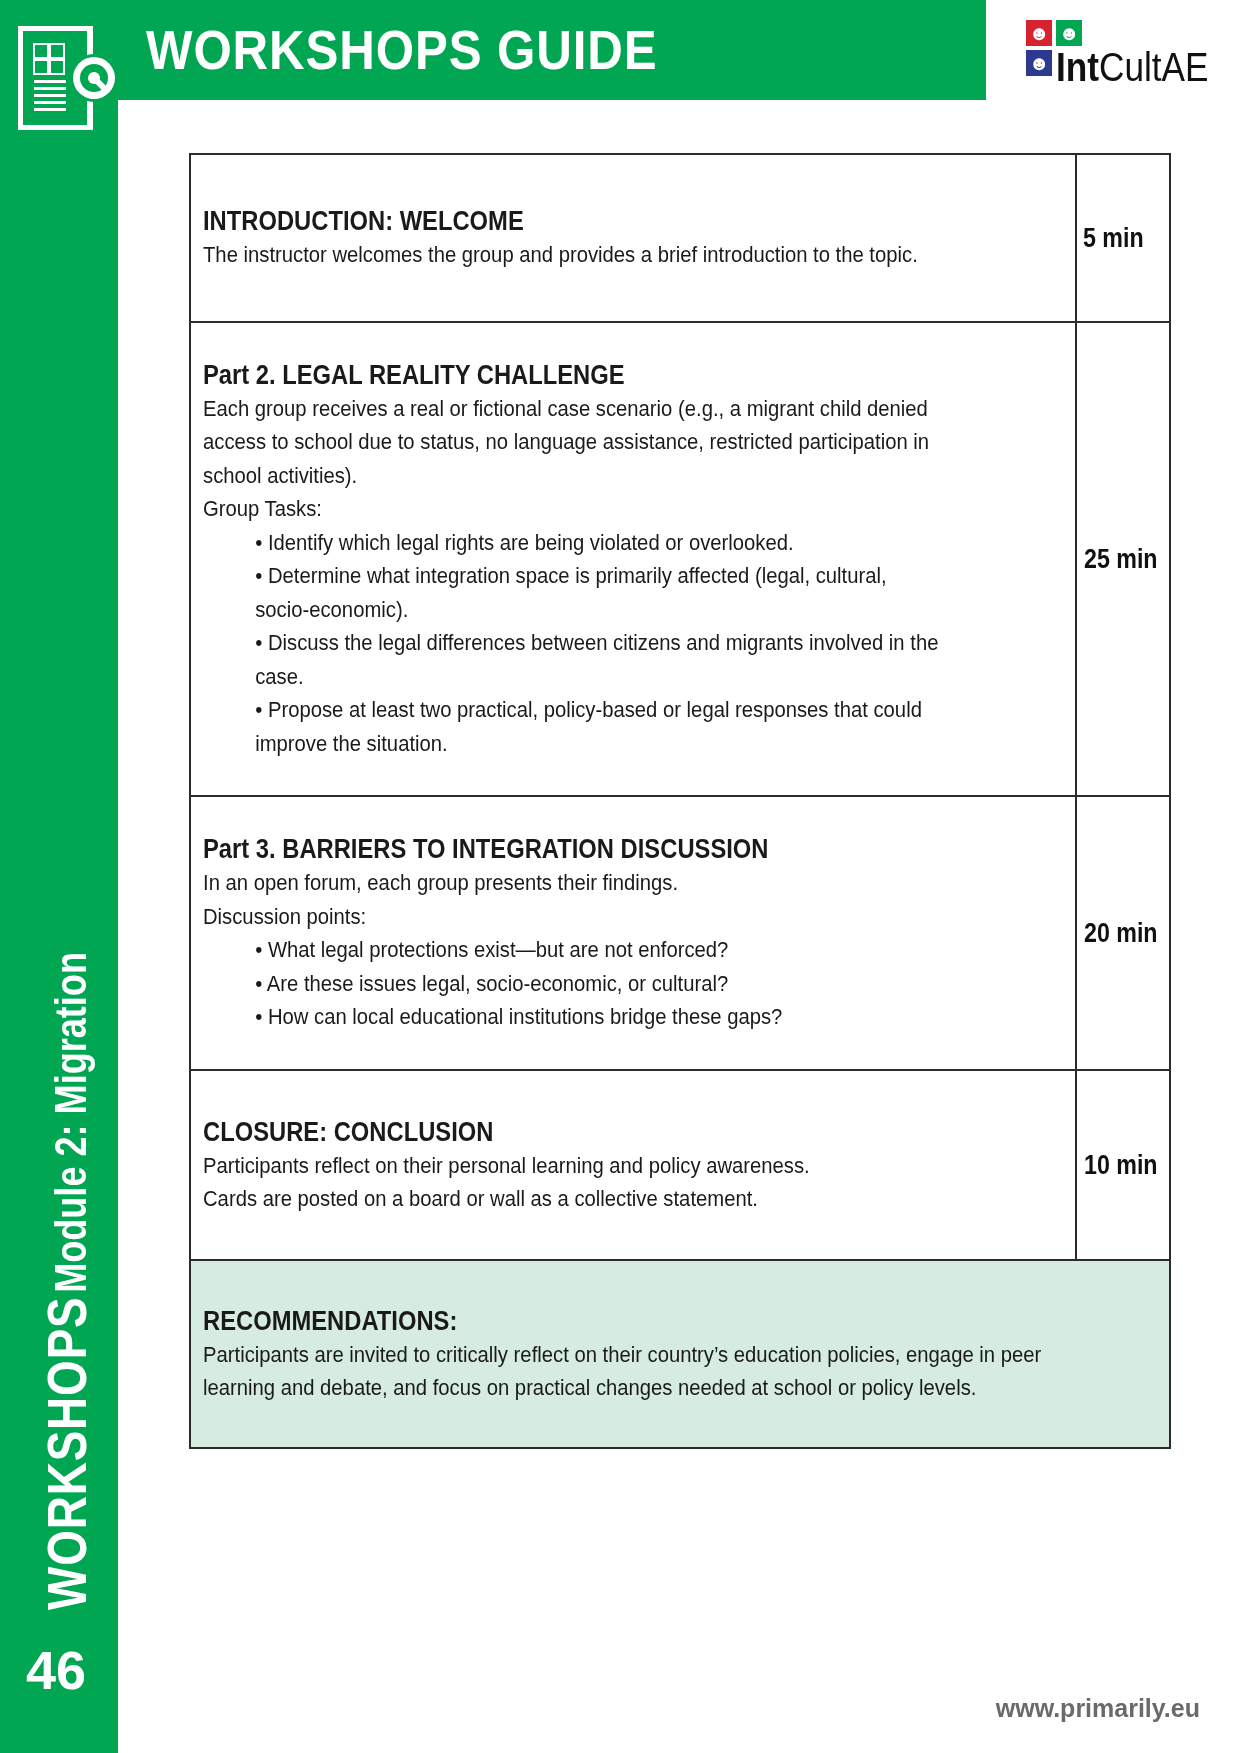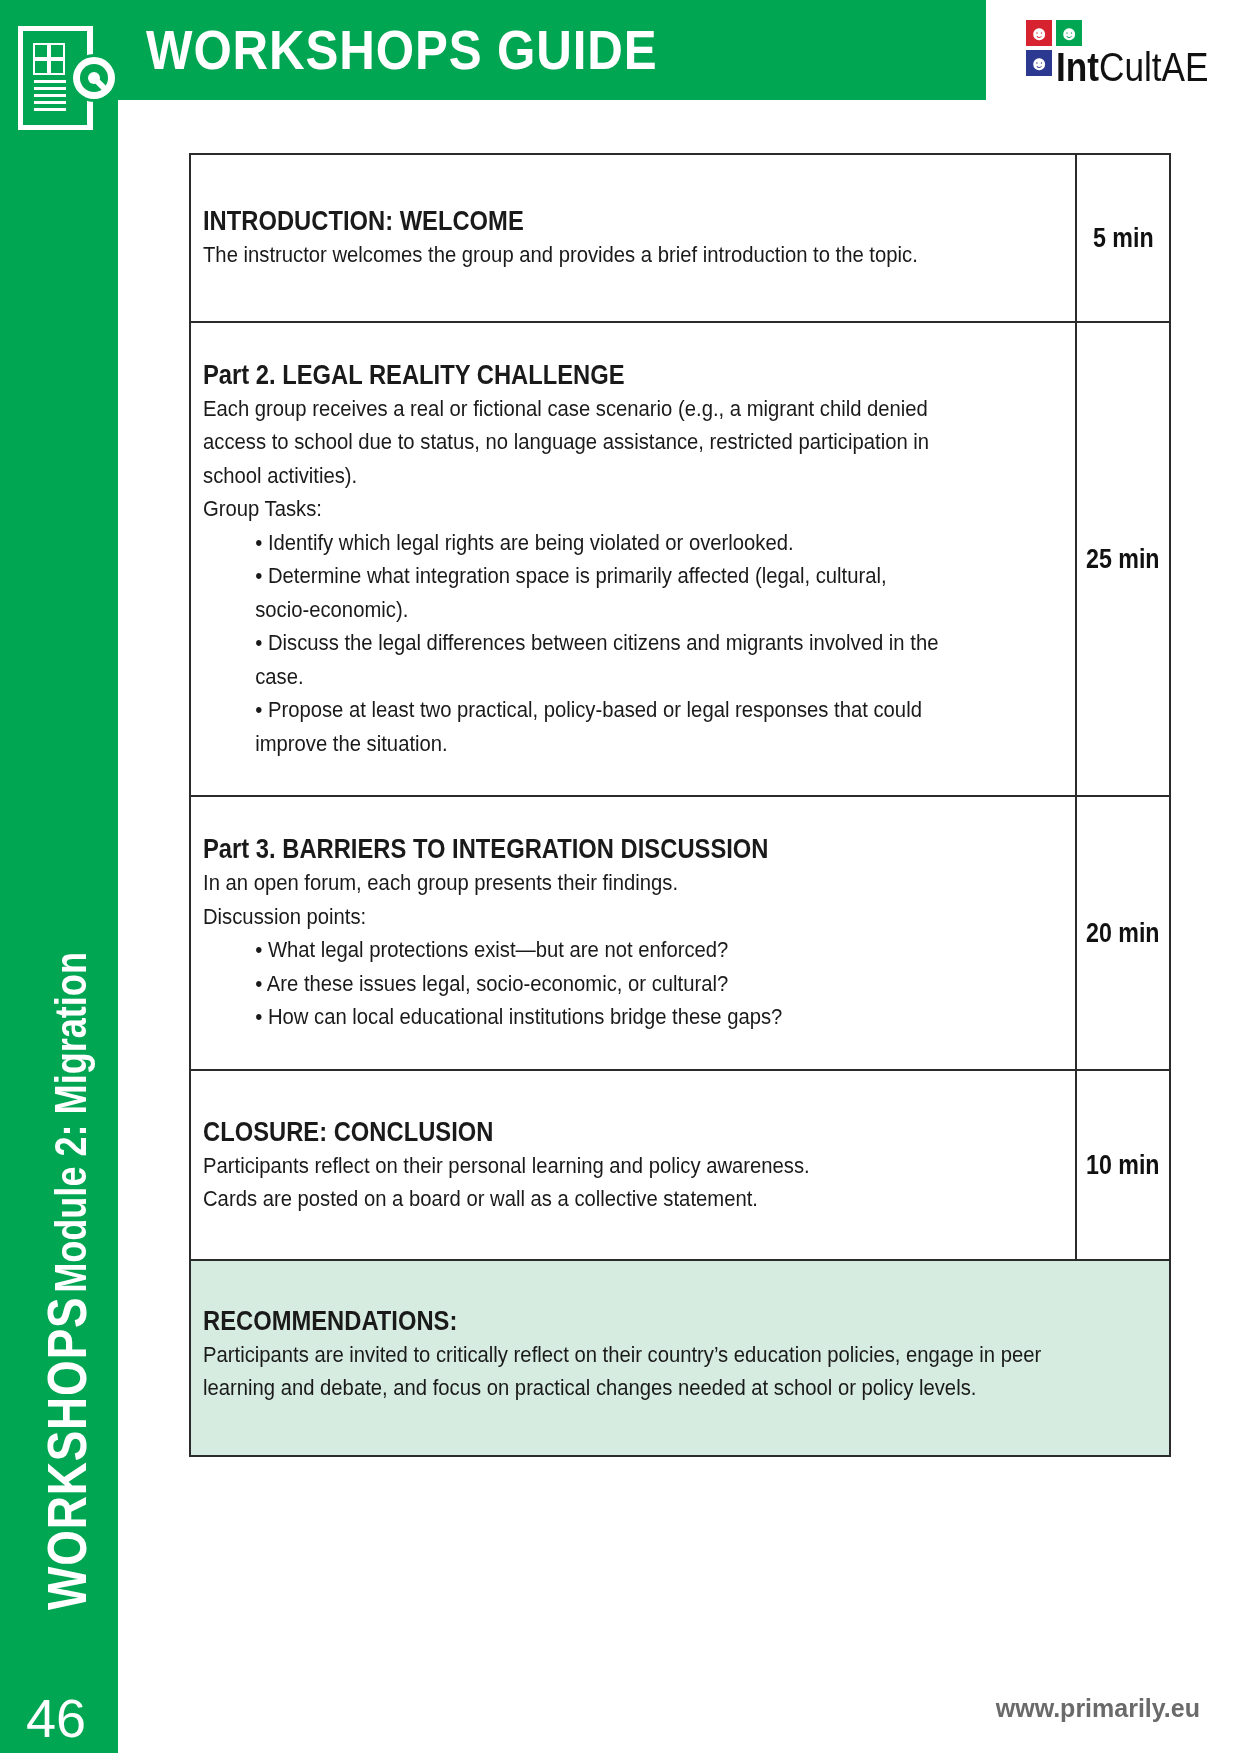--- a/index.html
+++ b/index.html
@@ -44,22 +44,22 @@
   .vertical-label {
     position: absolute; left: 34px; top: 1610px;
     transform: rotate(-90deg); transform-origin: left top;
     color: #ffffff; white-space: nowrap;
     font-family: "Liberation Sans", sans-serif;
   }
   .vertical-label .strong { font-weight: bold; font-size: 56px; letter-spacing: 1px; }
   .vertical-label .light { font-weight: bold; font-size: 44px; }
   .vertical-inner { display: inline-block; transform: scaleX(0.82); transform-origin: left center; }
   .page-number {
-    position: absolute; left: 26px; top: 1688px;
-    color: #fff; font-weight: normal; font-size: 54px; line-height: 60px;
+    position: absolute; left: 26px; top: 1640px;
+    color: #fff; font-weight: bold; font-size: 54px; line-height: 60px;
   }
   .footer-url {
     position: absolute; right: 40px; top: 1694px;
     color: #6a6a6a; font-weight: bold; font-size: 25px;
   }
 
   table.impl {
     position: absolute; left: 189px; top: 153px; width: 982px;
     border-collapse: collapse;
     font-family: "Liberation Sans", sans-serif;
@@ -84,24 +84,24 @@
   td.content .row-title {
     font-weight: bold; font-size: 27px; line-height: 34px;
     transform: scaleX(0.88); transform-origin: left center; white-space: nowrap;
   }
   td.content .line {
     font-size: 22.5px; line-height: 33.5px;
     transform: scaleX(0.9); transform-origin: left center; white-space: nowrap;
   }
   td.content .bullet { padding-left: 58px; }
   td.time {
-    text-align: center; font-weight: bold; font-size: 27px; color: #111;
+    font-weight: bold; font-size: 27px; color: #111;
   }
   td.reco {
-    background: #d6ece0; padding: 22px 12px 30px 12px;
+    background: #d6ece0; padding: 22px 12px 22px 12px;
   }
   .r0 td { height: 130px; }
   .r1 td { height: 436px; }
   .r2 td { height: 236px; }
   .r3 td { height: 152px; }
   .r4 td { height: 142px; }
 </style>
 </head>
 <body>
 

